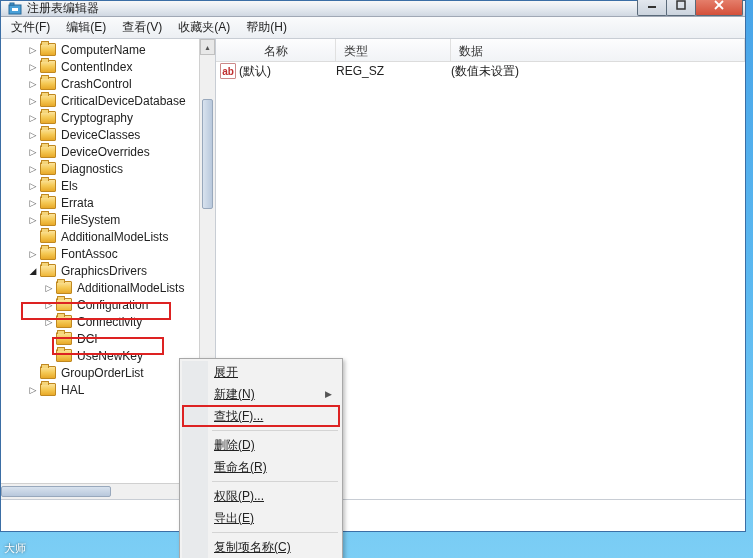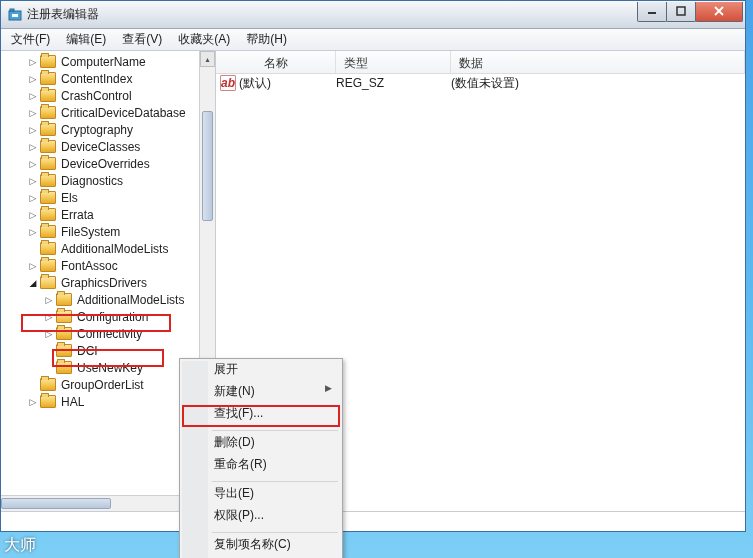--- a/index.html
+++ b/index.html
@@ -1,20 +1,20 @@
 <!DOCTYPE html>
 <html><head>
 <meta charset="utf-8">
 <style>
 * { margin: 0; padding: 0; box-sizing: border-box; font-family: "Microsoft YaHei", "SimSun", Tahoma, sans-serif; font-size: 12px; }
 body { background: linear-gradient(to bottom, #48a4e8 0%, #5bb8f0 50%, #7ccef5 100%); width: 753px; height: 558px; overflow: hidden; position: relative; }
 
 
 .window { width: 746px; height: 532px; background: #fff; border: 1px solid #3b6ea5; position: relative; }
-.titlebar { height: 28px; background: linear-gradient(to bottom, #f8f8f8 0%, #e5eaf0 50%, #d0d8e2 100%); border-bottom: 1px solid #a0a8b5; display: flex; align-items: center; padding: 0 2px 0 6px; }
+.titlebar { height: 16px; background: linear-gradient(to bottom, #f8f8f8 0%, #e5eaf0 50%, #d0d8e2 100%); border-bottom: 1px solid #a0a8b5; display: flex; align-items: center; padding: 0 2px 0 6px; }
 .title-icon { width: 16px; height: 16px; margin-right: 4px; }
 .title-text { flex: 1; color: #222; }
 .win-btns { display: flex; height: 20px; margin-top: -6px; }
 .win-btn { width: 30px; height: 20px; border: 1px solid #5a6a7a; border-top: none; margin-left: -1px; display: flex; align-items: center; justify-content: center; background: linear-gradient(to bottom, #e8ecf2, #ccd4de); border-radius: 0 0 2px 2px; }
 .win-btn.close { width: 48px; background: linear-gradient(to bottom, #e98a77, #d4503a); }
 .win-btn svg { display: block; }
 
 .menubar { height: 22px; background: linear-gradient(to bottom, #fafbfc, #eceff3); border-bottom: 1px solid #c8cdd4; display: flex; align-items: center; padding: 0 4px; gap: 4px; }
 .menu-item { padding: 2px 6px; color: #222; }
 
@@ -42,35 +42,35 @@
 .indent3 { padding-left: 40px; }
 .box-a { position: absolute; border: 2px solid #dd2222; pointer-events: none; }
 
 .list-pane { flex: 1; background: #fff; position: relative; }
 .list-header { height: 23px; display: flex; border-bottom: 1px solid #dcdcdc; background: linear-gradient(to bottom, #fdfdfe, #f1f3f6); }
 .col { padding: 4px 8px; border-right: 1px solid #e0e0e0; color: #333; }
 .col.c1 { width: 120px; padding-left: 48px; }
 .col.c2 { width: 115px; }
 .col.c3 { flex: 1; }
 .row { display: flex; align-items: center; height: 18px; padding: 1px 0; }
-.val-icon { width: 16px; height: 16px; margin: 0 3px 0 4px; border: 1px solid #c88; background: #fff; display:flex; align-items:center; justify-content:center; font-size:12px; color:#c03030; font-weight:bold; border-radius:1px;font-style:italic;}
+.val-icon { width: 16px; height: 16px; margin: 0 3px 0 4px; border: 1px solid #c88; background: #fff; display:flex; align-items:center; justify-content:center; font-size:10px; color:#c03030; font-weight:bold; border-radius:1px;}
 .cell { color: #222; }
 .cell.c1 { width: 97px; }
 .cell.c2 { width: 115px; }
 
 .statusbar { height: 19px; background: linear-gradient(to bottom, #f7f8fa, #e8ebee); padding: 2px 6px; color: #333; display:flex; align-items:center; overflow:hidden; }
 
 
 .context-menu { position: absolute; left: 179px; top: 358px; width: 164px; background: #f2f2f2; border: 1px solid #a8a8a8; box-shadow: 2px 2px 4px rgba(0,0,0,0.25); padding: 2px; z-index: 20; }
 .cm-gutter { position: absolute; left: 2px; top: 2px; bottom: 2px; width: 26px; background: #e8eaec; }
-.cm-item { position: relative; height: 22px; display: flex; align-items: flex-start; padding-left: 32px; color: #222; }
+.cm-item { position: relative; height: 22px; display: flex; align-items: center; padding-left: 32px; color: #222; text-decoration: underline; }
 .cm-item .arrow { position: absolute; right: 8px; font-size: 9px; color: #555; }
 .cm-sep { height: 1px; background: #d4d4d4; margin: 3px 2px 3px 30px; position: relative; }
 
-.taskbar-hint { position: absolute; left: 4px; bottom: 2px; color: #fff; font-size: 16px; text-shadow: 0 0 3px rgba(0,0,0,0.6); }
+.taskbar-hint { position: absolute; left: 4px; bottom: 2px; color: #fff; font-size: 11px; text-shadow: 0 0 3px rgba(0,0,0,0.6); }
 
 .status-path2 { margin-left: 180px; }
 </style>
 </head>
 <body>
 
 <div class="window">
 
   <div class="titlebar">
     <span class="title-icon">
@@ -269,24 +269,24 @@
     </div>
   <div class="cm-sep"></div>
   <div class="cm-item">
       <span>删除(D)</span>
     </div>
   <div class="cm-item">
       <span>重命名(R)</span>
     </div>
   <div class="cm-sep"></div>
   <div class="cm-item">
+      <span>权限(P)...</span>
+    </div>
+  <div class="cm-item">
       <span>导出(E)</span>
-    </div>
-  <div class="cm-item">
-      <span>权限(P)...</span>
     </div>
   <div class="cm-sep"></div>
   <div class="cm-item">
       <span>复制项名称(C)</span>
     </div>
 
   <div class="box-a" style="left:2px; top:46px; width:158px; height:22px;"></div>
 </div>
 
 <div class="taskbar-hint">大师</div>

